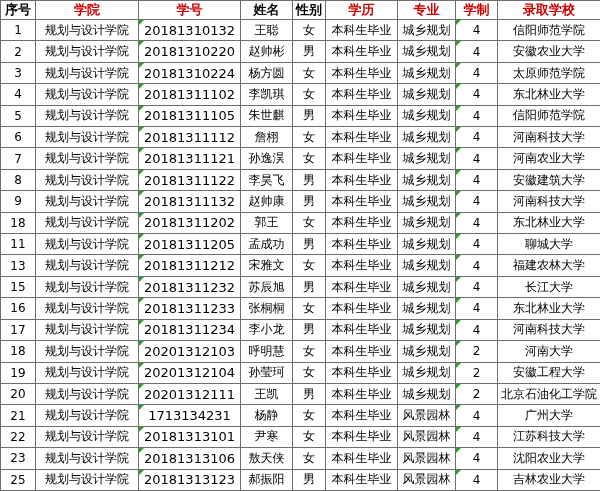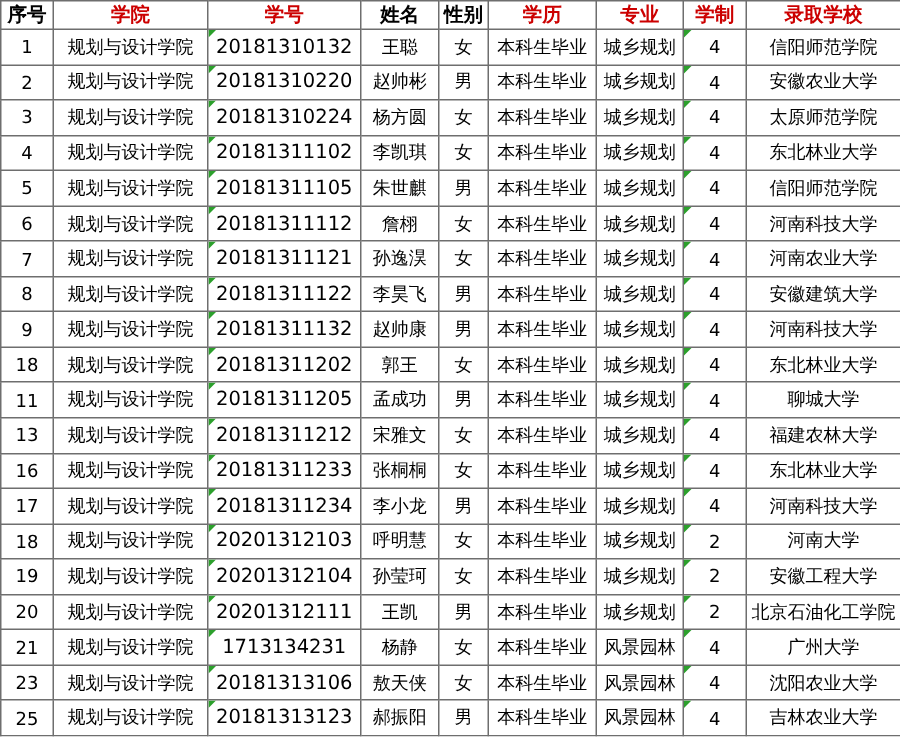--- a/index.html
+++ b/index.html
@@ -191,20 +191,31 @@
           <td>规划与设计学院</td>
           <td class="idnum"><span class="tri"></span>20181311212</td>
           <td>宋雅文</td>
           <td>女</td>
           <td>本科生毕业</td>
           <td>城乡规划</td>
           <td><span class="tri"></span>4</td>
           <td>福建农林大学</td>
         </tr>
         <tr>
+          <td>15</td>
+          <td>规划与设计学院</td>
+          <td class="idnum"><span class="tri"></span>20181311232</td>
+          <td>苏辰旭</td>
+          <td>男</td>
+          <td>本科生毕业</td>
+          <td>城乡规划</td>
+          <td><span class="tri"></span>4</td>
+          <td>长江大学</td>
+        </tr>
+        <tr>
           <td>16</td>
           <td>规划与设计学院</td>
           <td class="idnum"><span class="tri"></span>20181311233</td>
           <td>张桐桐</td>
           <td>女</td>
           <td>本科生毕业</td>
           <td>城乡规划</td>
           <td><span class="tri"></span>4</td>
           <td>东北林业大学</td>
         </tr>
@@ -255,20 +266,31 @@
         <tr>
           <td>21</td>
           <td>规划与设计学院</td>
           <td class="idnum"><span class="tri"></span>1713134231</td>
           <td>杨静</td>
           <td>女</td>
           <td>本科生毕业</td>
           <td>风景园林</td>
           <td><span class="tri"></span>4</td>
           <td>广州大学</td>
+        </tr>
+        <tr>
+          <td>22</td>
+          <td>规划与设计学院</td>
+          <td class="idnum"><span class="tri"></span>20181313101</td>
+          <td>尹寒</td>
+          <td>女</td>
+          <td>本科生毕业</td>
+          <td>风景园林</td>
+          <td><span class="tri"></span>4</td>
+          <td>江苏科技大学</td>
         </tr>
         <tr>
           <td>23</td>
           <td>规划与设计学院</td>
           <td class="idnum"><span class="tri"></span>20181313106</td>
           <td>敖天侠</td>
           <td>女</td>
           <td>本科生毕业</td>
           <td>风景园林</td>
           <td><span class="tri"></span>4</td>

